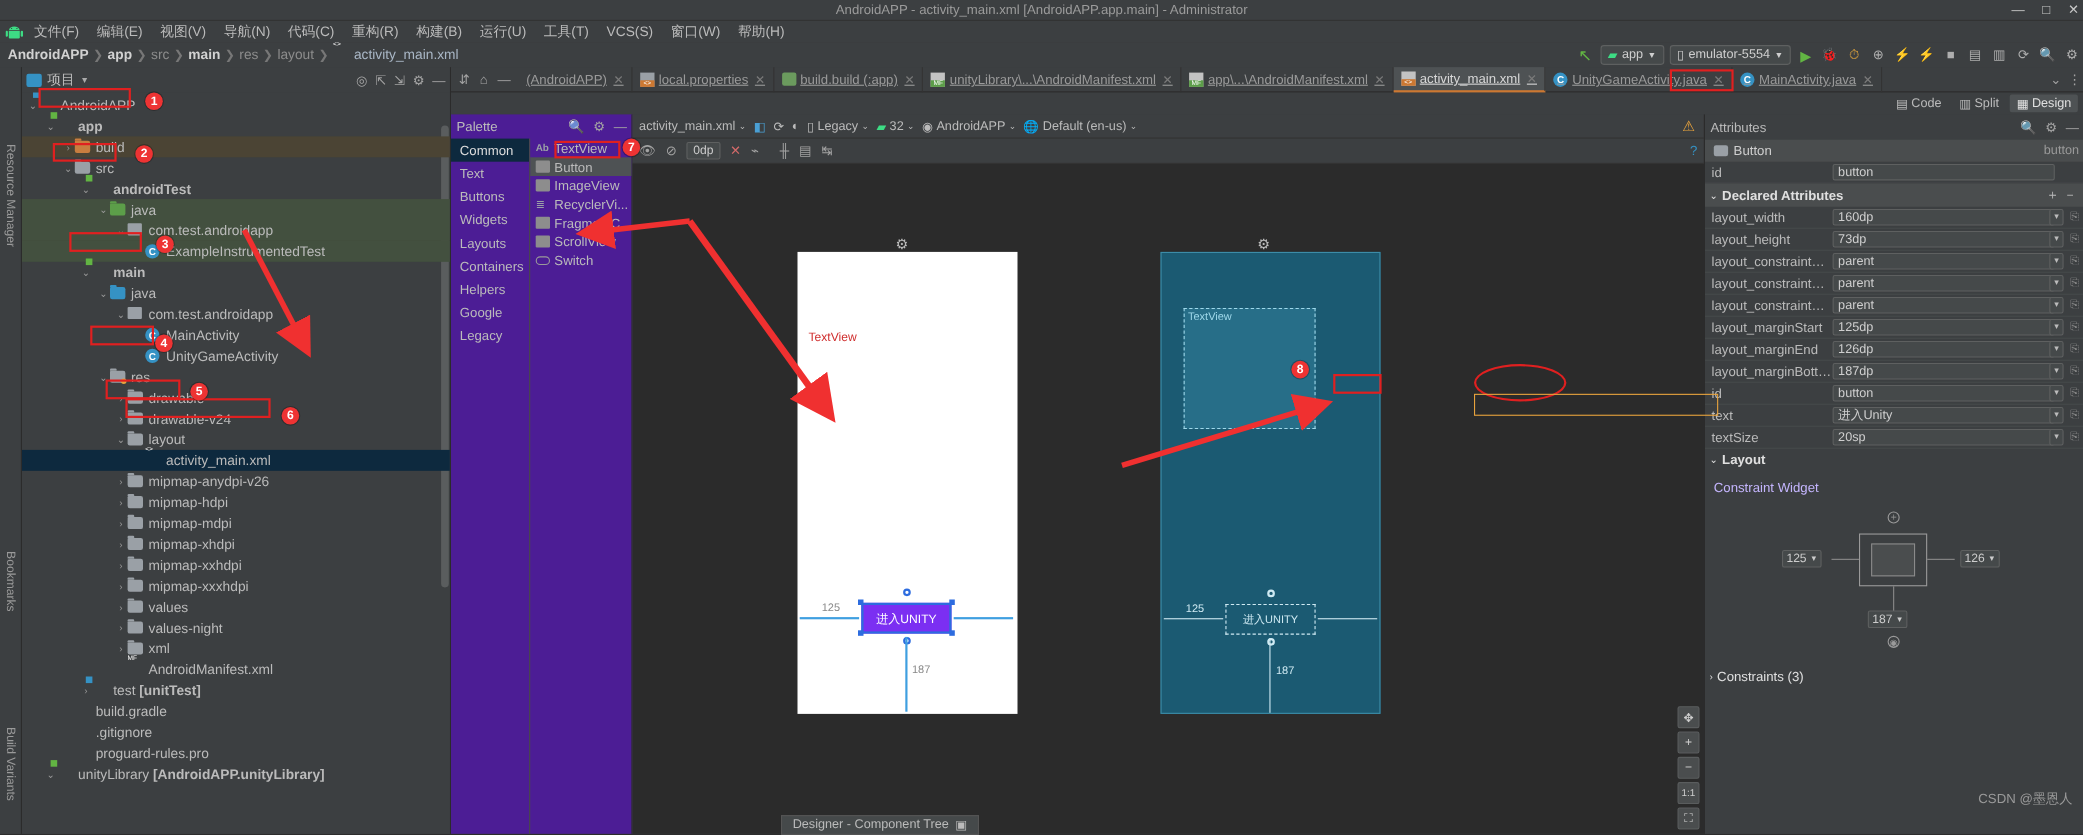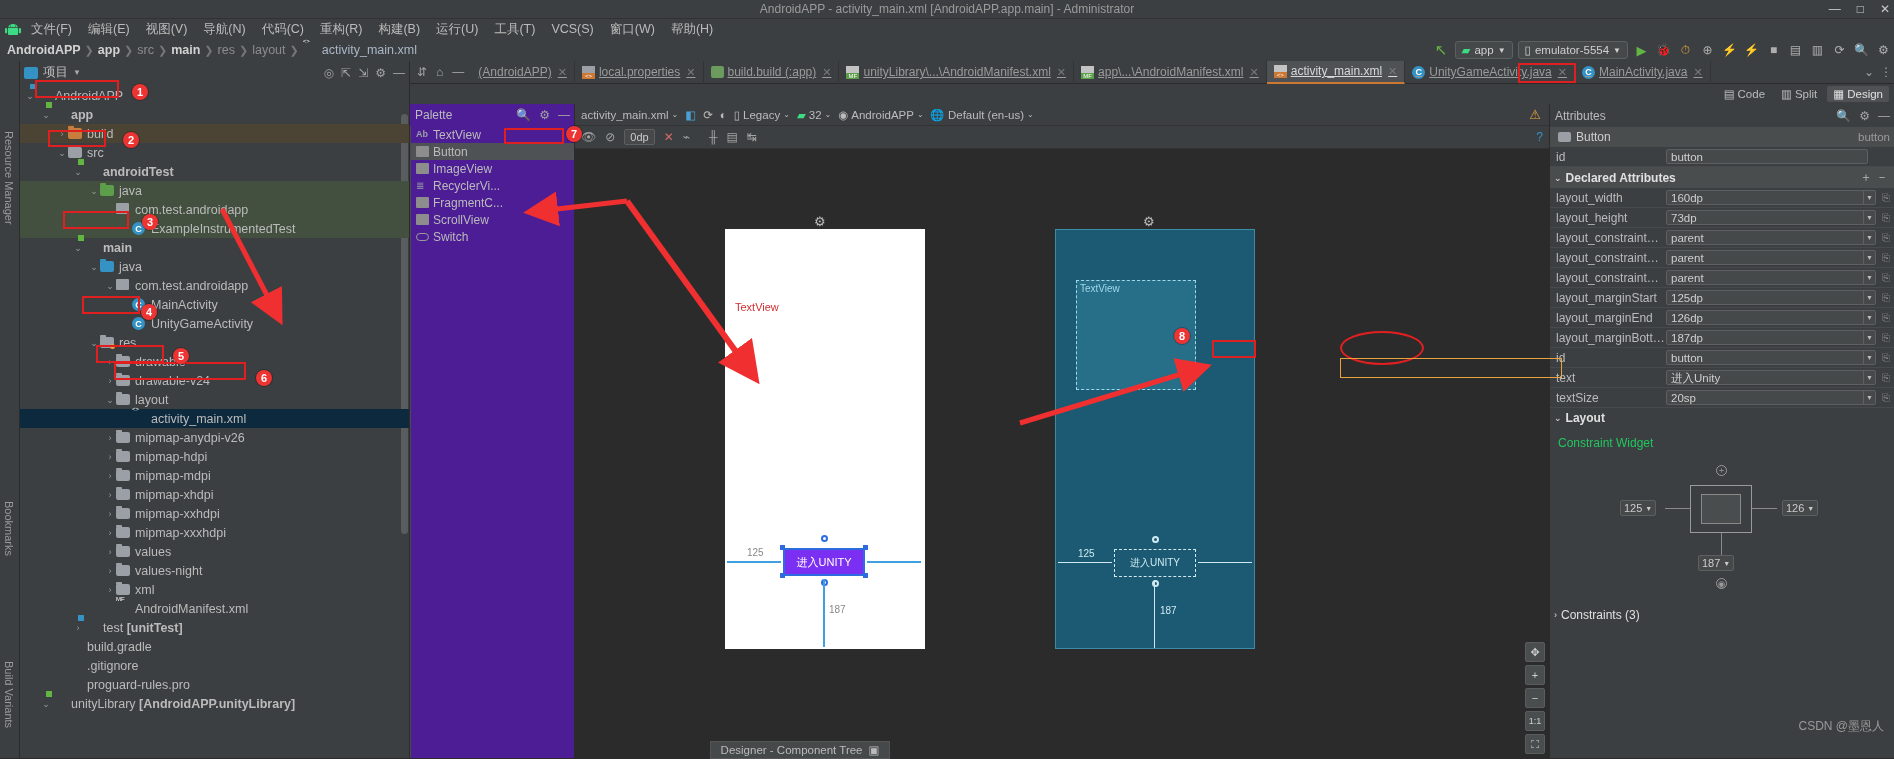--- a/index.html
+++ b/index.html
@@ -128,21 +128,21 @@
   .aview .rlbl{position:absolute;right:4px;color:#9a9a9a;font-size:11.5px;}
   .arow { height:20px; display:flex; align-items:center; font-size:12px; position:relative; border-bottom:1px solid #464a4b;}
   .arow .k { width:116px; padding-left:6px; color:#bbbbbb; white-space:nowrap; overflow:hidden; text-overflow:ellipsis; flex:none;}
   .arow .v { flex:1; margin-right:26px; height:15px; background:#45494a; border:1px solid #5e6060; border-radius:2px; color:#cfcfcf; padding:0 4px; line-height:14px; font-size:11.5px; position:relative; overflow:hidden; white-space:nowrap;}
   .arow .caret{position:absolute;right:18px;width:13px;height:15px;border:1px solid #5e6060;background:#45494a;display:flex;align-items:center;justify-content:center;color:#bbb;font-size:7px;border-radius:2px;}
   .arow .pin{position:absolute;right:4px;color:#8c8c8c;font-size:10px;}
   .asec { height:21px; display:flex; align-items:center; gap:4px; padding-left:4px; background:#4a4d4e; font-size:12px; color:#e0e0e0; font-weight:bold; position:relative;}
   .asec .plus{position:absolute;right:22px;color:#bbb;font-weight:normal;}
   .asec .minus{position:absolute;right:6px;color:#bbb;font-weight:normal;}
   .asec2 { height:20px; display:flex; align-items:center; gap:4px; padding-left:4px; font-size:12px; color:#e0e0e0; font-weight:bold;}
-  .cwlabel{padding:8px 0 0 8px;font-size:12px;color:#22c55e;}
+  .cwlabel{padding:8px 0 0 8px;font-size:12px;color:#c4b5fd;}
 
   .cw { position:relative; height:155px; }
   .cwbox{position:absolute;left:140px;top:35px;width:62px;height:48px;border:1px solid #9a9a9a;}
   .cwinner{position:absolute;left:151px;top:44px;width:40px;height:30px;background:#4a4d4e;border:1px solid #8a8a8a;}
   .cwline{position:absolute;background:#8a8a8a;}
   .cwnum{position:absolute;display:flex;align-items:center;border:1px solid #5e6060;background:#45494a;border-radius:2px;height:16px;padding:0 3px;font-size:11px;color:#ccc;gap:3px;}
   .cwcirc{position:absolute;width:11px;height:11px;border-radius:50%;border:1px solid #9a9a9a;color:#9a9a9a;font-size:9px;display:flex;align-items:center;justify-content:center;}
 
   
   .bottombar { height:20px; background:#3c3f41; display:flex; align-items:center; border-top:1px solid #2b2b2b; padding-left:4px; gap:10px;}
@@ -554,20 +554,31 @@
         <div class="palette">
           <div class="phdr">
             <span>Palette</span>
             <span class="pic">
               <span>🔍</span>
               <span>⚙</span>
               <span>—</span>
             </span>
           </div>
           <div class="pcols">
+            <div class="pcat" id="palcats">
+                <div class="sel">Common</div>
+                <div>Text</div>
+                <div>Buttons</div>
+                <div>Widgets</div>
+                <div>Layouts</div>
+                <div>Containers</div>
+                <div>Helpers</div>
+                <div>Google</div>
+                <div>Legacy</div>
+              </div>
             <div class="pitems" id="palitems">
                 <div>
                   <span class="pi tv">Ab</span>
                   <span>TextView</span>
                 </div>
                 <div class="sel">
                   <span class="pi box"></span>
                   <span>Button</span>
                 </div>
                 <div>

